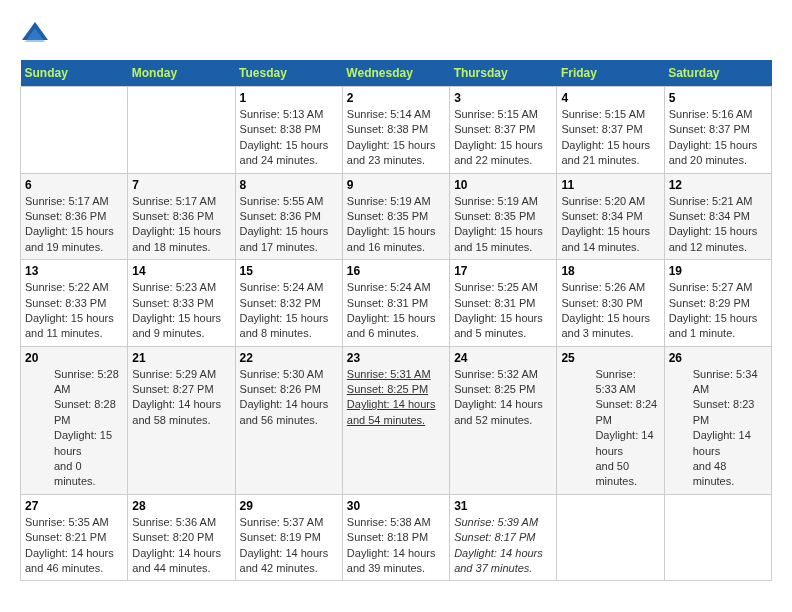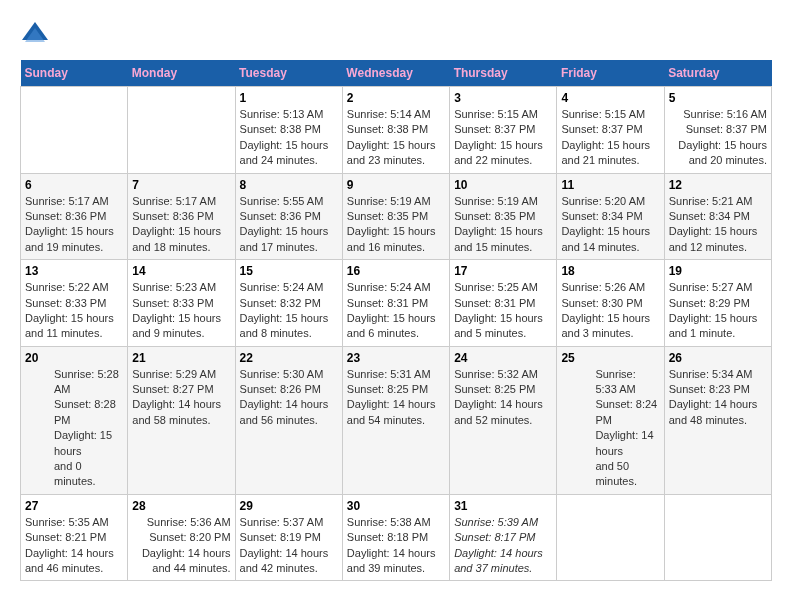--- a/index.html
+++ b/index.html
@@ -52,21 +52,21 @@
       font-size: 16px;
       color: #333;
     }
     table {
       width: 100%;
       border-collapse: collapse;
       font-size: 11px;
     }
     thead th {
       background-color: #1a5fa8;
-      color: #f9a8d4;
+      color: #bef264;
       padding: 6px 4px;
       text-align: left;
       font-size: 12px;
       font-weight: bold;
     }
     tbody td {
       border: 1px solid #ccc;
       vertical-align: top;
       padding: 4px;
       width: 107px;
@@ -150,21 +150,21 @@
         </td>
         <td>
           <span class="day-number">4</span>
           <div class="day-info" style="white-space: pre-line;">Sunrise: 5:15 AM
 Sunset: 8:37 PM
 Daylight: 15 hours
 and 21 minutes.</div>
         </td>
         <td>
           <span class="day-number">5</span>
-          <div class="day-info" style="white-space: pre-line; text-align: right;">Sunrise: 5:16 AM
+          <div class="day-info" style="white-space: pre-line;">Sunrise: 5:16 AM
 Sunset: 8:37 PM
 Daylight: 15 hours
 and 20 minutes.</div>
         </td>
       </tr>
       <tr>
         <td>
           <span class="day-number">6</span>
           <div class="day-info" style="white-space: pre-line;">Sunrise: 5:17 AM
 Sunset: 8:36 PM
@@ -282,58 +282,58 @@
         </td>
         <td>
           <span class="day-number">22</span>
           <div class="day-info" style="white-space: pre-line;">Sunrise: 5:30 AM
 Sunset: 8:26 PM
 Daylight: 14 hours
 and 56 minutes.</div>
         </td>
         <td>
           <span class="day-number">23</span>
-          <div class="day-info" style="white-space: pre-line;">Sunrise: 5:31 AM
+          <div class="day-info" style="white-space: pre-line; text-decoration: underline;">Sunrise: 5:31 AM
 Sunset: 8:25 PM
 Daylight: 14 hours
 and 54 minutes.</div>
         </td>
         <td>
           <span class="day-number">24</span>
           <div class="day-info" style="white-space: pre-line;">Sunrise: 5:32 AM
 Sunset: 8:25 PM
 Daylight: 14 hours
 and 52 minutes.</div>
         </td>
         <td>
           <span class="day-number">25</span>
           <div class="day-info" style="white-space: pre-line; margin-left: 34px;">Sunrise: 5:33 AM
 Sunset: 8:24 PM
 Daylight: 14 hours
 and 50 minutes.</div>
         </td>
         <td>
           <span class="day-number">26</span>
-          <div class="day-info" style="white-space: pre-line;">Sunrise: 5:34 AM
+          <div class="day-info" style="white-space: pre-line; margin-left: 24px;">Sunrise: 5:34 AM
 Sunset: 8:23 PM
 Daylight: 14 hours
 and 48 minutes.</div>
         </td>
       </tr>
       <tr>
         <td>
           <span class="day-number">27</span>
           <div class="day-info" style="white-space: pre-line;">Sunrise: 5:35 AM
 Sunset: 8:21 PM
 Daylight: 14 hours
 and 46 minutes.</div>
         </td>
         <td>
           <span class="day-number">28</span>
-          <div class="day-info" style="white-space: pre-line; text-align: right;">Sunrise: 5:36 AM
+          <div class="day-info" style="white-space: pre-line;">Sunrise: 5:36 AM
 Sunset: 8:20 PM
 Daylight: 14 hours
 and 44 minutes.</div>
         </td>
         <td>
           <span class="day-number">29</span>
           <div class="day-info" style="white-space: pre-line;">Sunrise: 5:37 AM
 Sunset: 8:19 PM
 Daylight: 14 hours
 and 42 minutes.</div>

